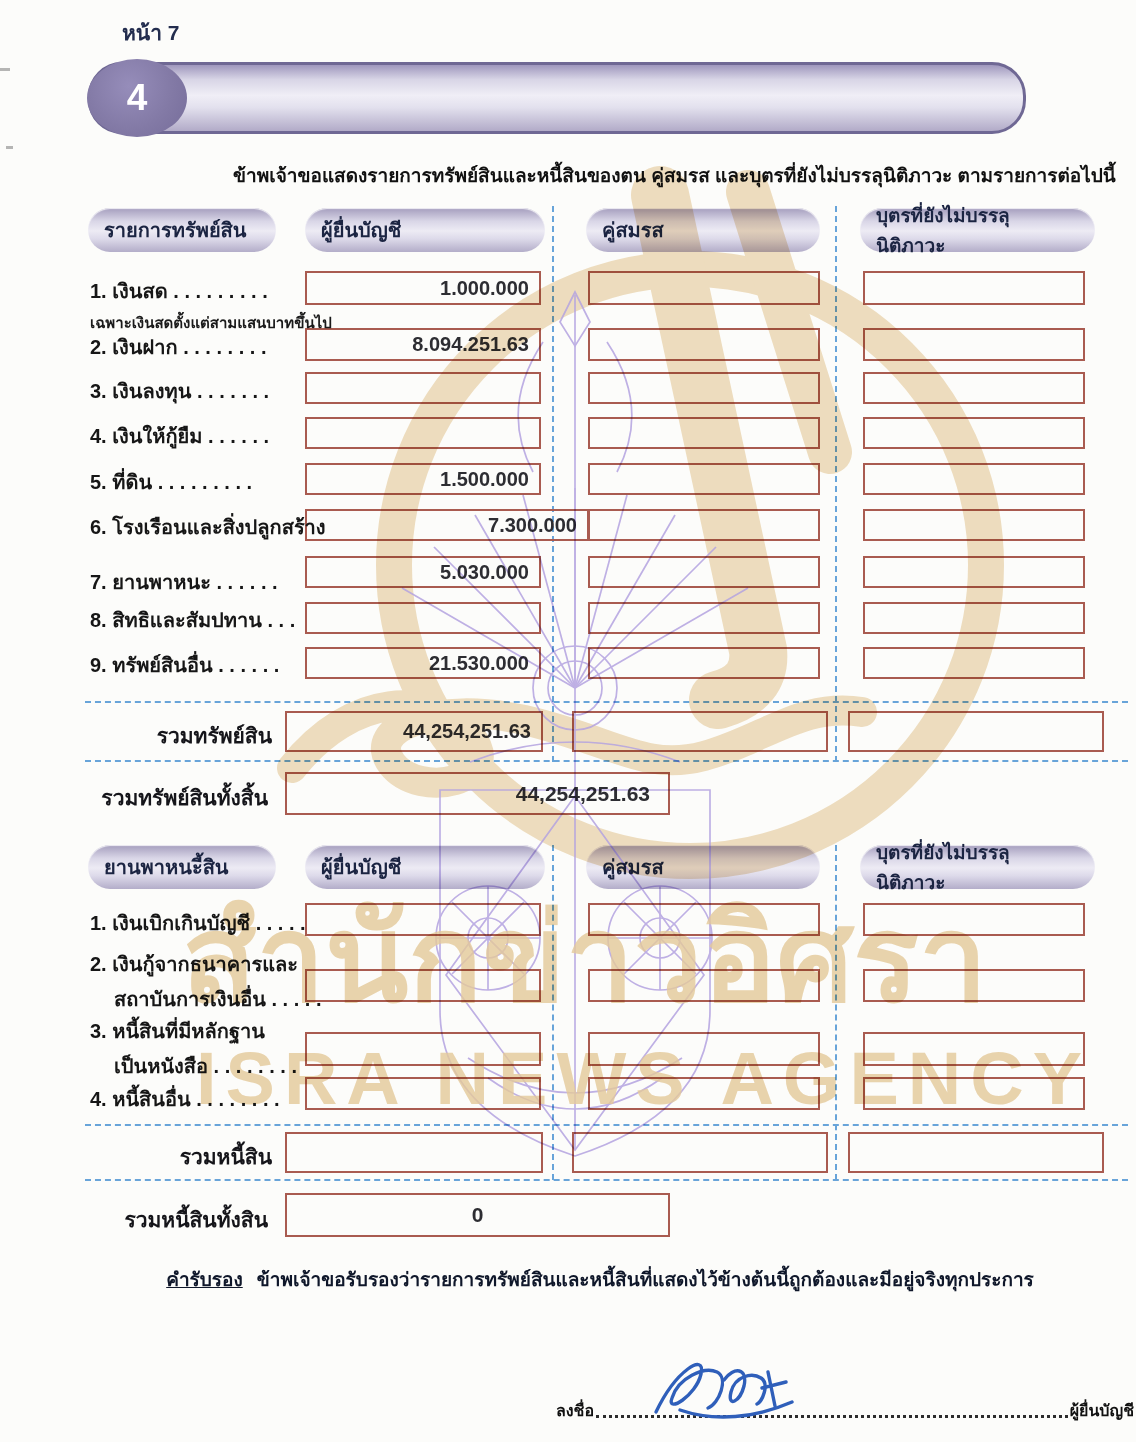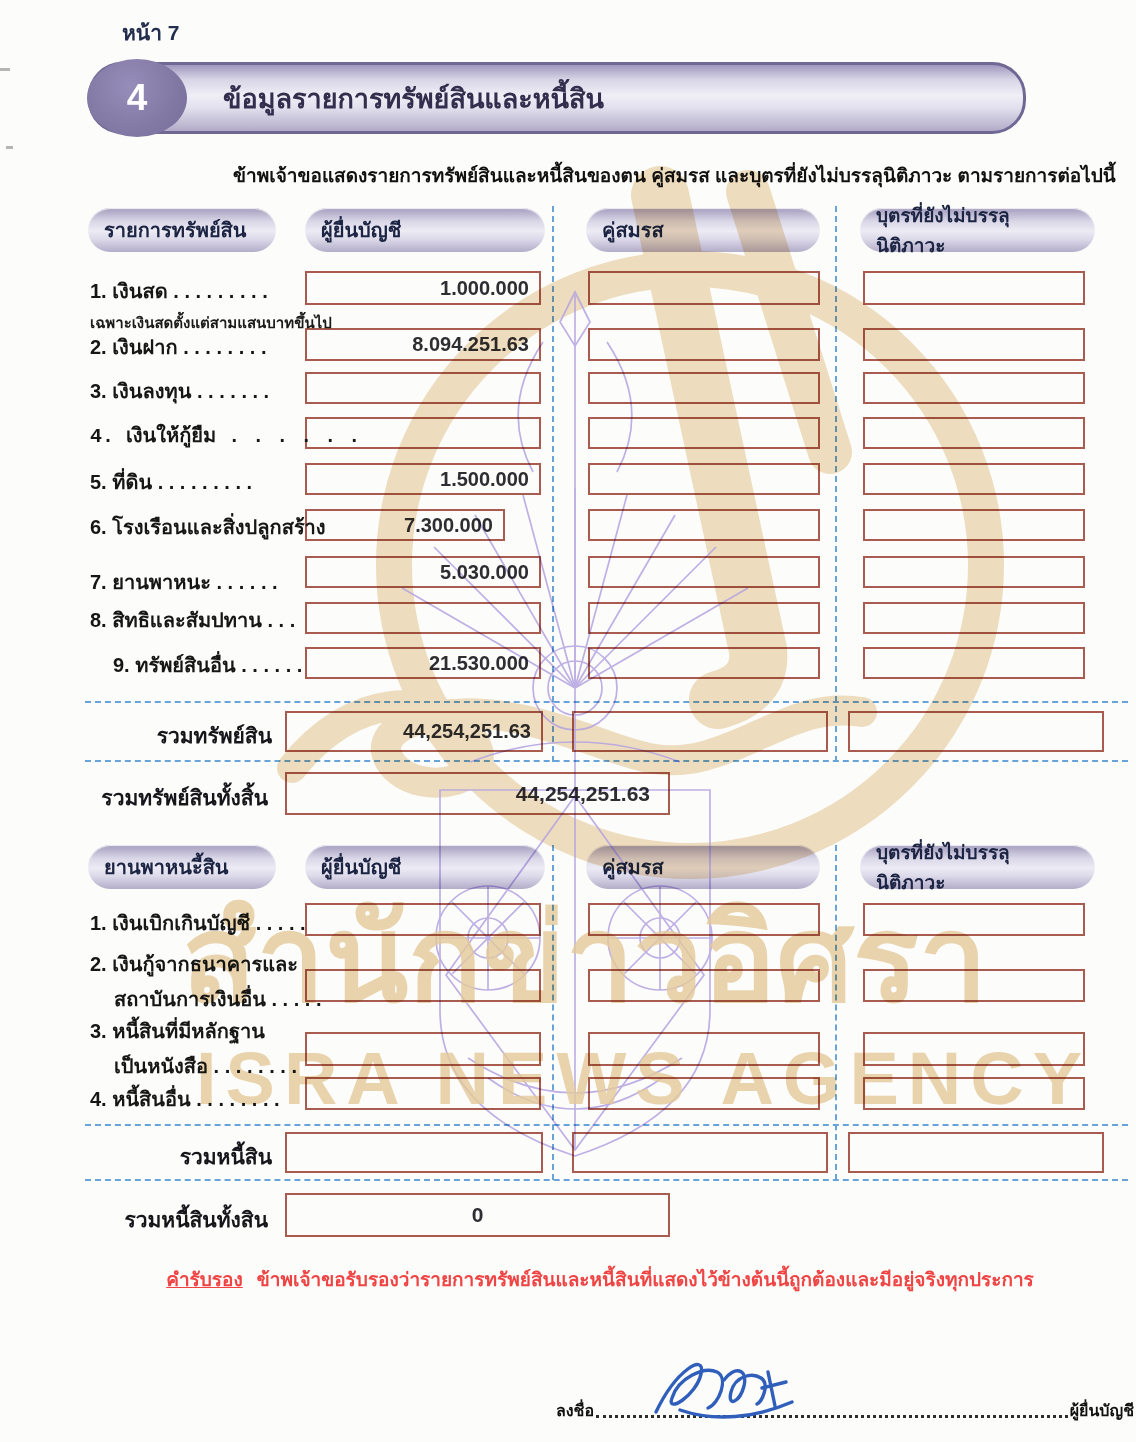--- a/index.html
+++ b/index.html
@@ -26,21 +26,21 @@
         background:linear-gradient(180deg,#9f97bd 0%,#d8d5e6 22%,#f0eef6 46%,#e3e1ee 64%,#b2abc8 100%);
         display:flex;align-items:center;}
   .section-num{position:absolute;left:-4px;top:-6px;width:100px;height:78px;border-radius:50%;
         background:radial-gradient(circle at 42% 35%,#968dba 0%,#837aa6 55%,#756c99 100%);
         display:flex;align-items:center;justify-content:center;
         font-size:37px;font-weight:700;color:#ffffff;z-index:3;}
   .section-title{margin-left:132px;font-size:27px;font-weight:700;color:#332e4d;}
   .intro{position:absolute;left:185px;top:160px;font-size:19px;font-weight:600;color:#111;z-index:3;margin-left:48px;}
 
   
-  .cert{position:absolute;left:140px;top:1264px;width:920px;text-align:center;font-size:19px;font-weight:700;color:#ef4444;z-index:3;}
+  .cert{position:absolute;left:140px;top:1264px;width:920px;text-align:center;font-size:19px;font-weight:700;color:#0f172a;z-index:3;}
   .cert .head{text-decoration:underline;margin-right:14px;}
   .sig-row{position:absolute;left:556px;top:1398px;width:578px;display:flex;align-items:flex-end;z-index:3;
         font-size:16px;font-weight:700;color:#111;}
   .sig-leader{flex:1;border-bottom:3px dotted #2c2c2c;margin:0 2px 5px 2px;height:1px;}
   .sig-scribble{position:absolute;left:640px;top:1348px;z-index:4;}
 
   
   .watermark{position:absolute;inset:0;z-index:6;pointer-events:none;mix-blend-mode:multiply;}
   .wm-th{position:absolute;left:182px;top:898px;font-size:122px;font-weight:700;color:#e7cc9d;opacity:.8;line-height:1;}
   .wm-en{position:absolute;left:196px;top:1042px;font-size:74px;font-weight:700;color:#e7cc9d;opacity:.8;
@@ -52,21 +52,20 @@
 
 <div id="page">
 
   <div class="tick" style="left:0;top:68px;width:10px;height:3px;"></div>
   <div class="tick" style="left:6px;top:146px;width:7px;height:3px;"></div>
 
   <div class="page-num">หน้า 7</div>
 
   <div class="section-bar">
     <div class="section-num">4</div>
-    <div class="section-title">ข้อมูลรายการทรัพย์สินและหนี้สิน</div>
   </div>
 
   <div class="intro">ข้าพเจ้าขอแสดงรายการทรัพย์สินและหนี้สินของตน  คู่สมรส  และบุตรที่ยังไม่บรรลุนิติภาวะ  ตามรายการต่อไปนี้</div>
 
   <div class="pill" style="left:88px;top:208px;width:188px;text-align:center;">รายการทรัพย์สิน</div>
   <div class="pill" style="left:305px;top:208px;width:240px;">ผู้ยื่นบัญชี</div>
   <div class="pill" style="left:586px;top:208px;width:234px;">คู่สมรส</div>
   <div class="pill" style="left:860px;top:208px;width:235px;font-size:19px;">บุตรที่ยังไม่บรรลุนิติภาวะ</div>
 
   <div class="vdash" style="left:552px;top:206px;height:556px;"></div>
@@ -81,46 +80,46 @@
   <div class="lbl" style="left:90px;top:330px;">2. เงินฝาก  .  .  .  .  .  .  .  .</div>
   <div class="box" style="left:305px;top:328px;width:236px;height:33px;">8.094.251.63</div>
   <div class="box" style="left:588px;top:328px;width:232px;height:33px;"></div>
   <div class="box" style="left:863px;top:328px;width:222px;height:33px;"></div>
 
   <div class="lbl" style="left:90px;top:374px;">3.  เงินลงทุน  .  .  .  .  .  .  .</div>
   <div class="box" style="left:305px;top:372px;width:236px;height:32px;"></div>
   <div class="box" style="left:588px;top:372px;width:232px;height:32px;"></div>
   <div class="box" style="left:863px;top:372px;width:222px;height:32px;"></div>
 
-  <div class="lbl" style="left:90px;top:419px;font-family:Liberation Mono, monospace;">4.  เงินให้กู้ยืม  .  .  .  .  .  .</div>
+  <div class="lbl" style="left:90px;top:419px;">4.  เงินให้กู้ยืม  .  .  .  .  .  .</div>
   <div class="box" style="left:305px;top:417px;width:236px;height:32px;"></div>
   <div class="box" style="left:588px;top:417px;width:232px;height:32px;"></div>
   <div class="box" style="left:863px;top:417px;width:222px;height:32px;"></div>
 
   <div class="lbl" style="left:90px;top:465px;">5.  ที่ดิน  .  .  .  .  .  .  .   .  .</div>
   <div class="box" style="left:305px;top:463px;width:236px;height:32px;">1.500.000</div>
   <div class="box" style="left:588px;top:463px;width:232px;height:32px;"></div>
   <div class="box" style="left:863px;top:463px;width:222px;height:32px;"></div>
 
   <div class="lbl" style="left:90px;top:510px;">6.  โรงเรือนและสิ่งปลูกสร้าง</div>
-  <div class="box" style="left:305px;top:509px;width:200px;height:32px;">7.300.000</div>
+  <div class="box" style="left:305px;top:509px;width:284px;height:32px;">7.300.000</div>
   <div class="box" style="left:588px;top:509px;width:232px;height:32px;"></div>
   <div class="box" style="left:863px;top:509px;width:222px;height:32px;"></div>
 
   <div class="lbl" style="left:90px;top:557px;margin-top:8px;">7.  ยานพาหนะ  .  .  .  .  .  .</div>
   <div class="box" style="left:305px;top:556px;width:236px;height:32px;">5.030.000</div>
   <div class="box" style="left:588px;top:556px;width:232px;height:32px;"></div>
   <div class="box" style="left:863px;top:556px;width:222px;height:32px;"></div>
 
   <div class="lbl" style="left:90px;top:603px;">8.  สิทธิและสัมปทาน  .  .  .</div>
   <div class="box" style="left:305px;top:602px;width:236px;height:32px;"></div>
   <div class="box" style="left:588px;top:602px;width:232px;height:32px;"></div>
   <div class="box" style="left:863px;top:602px;width:222px;height:32px;"></div>
 
-  <div class="lbl" style="left:90px;top:648px;margin-left:23px;">9.  ทรัพย์สินอื่น  .  .  .  .  .  .</div>
+  <div class="lbl" style="left:90px;top:648px;">9.  ทรัพย์สินอื่น  .  .  .  .  .  .</div>
   <div class="box" style="left:305px;top:647px;width:236px;height:32px;">21.530.000</div>
   <div class="box" style="left:588px;top:647px;width:232px;height:32px;"></div>
   <div class="box" style="left:863px;top:647px;width:222px;height:32px;"></div>
 
   <div class="hdash" style="left:85px;top:701px;width:1043px;"></div>
   <div class="total-lbl" style="left:90px;top:719px;width:182px;">รวมทรัพย์สิน</div>
   <div class="box" style="left:285px;top:711px;width:258px;height:41px;">44,254,251.63</div>
   <div class="box" style="left:572px;top:711px;width:256px;height:41px;"></div>
   <div class="box" style="left:848px;top:711px;width:256px;height:41px;"></div>
   <div class="hdash" style="left:85px;top:760px;width:1043px;"></div>

